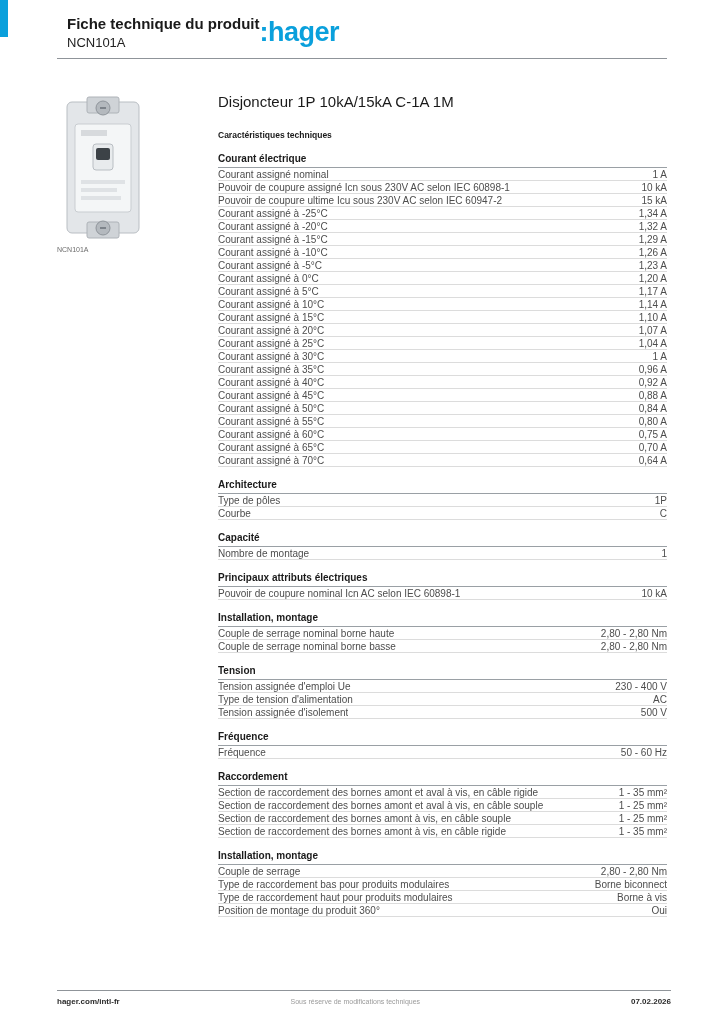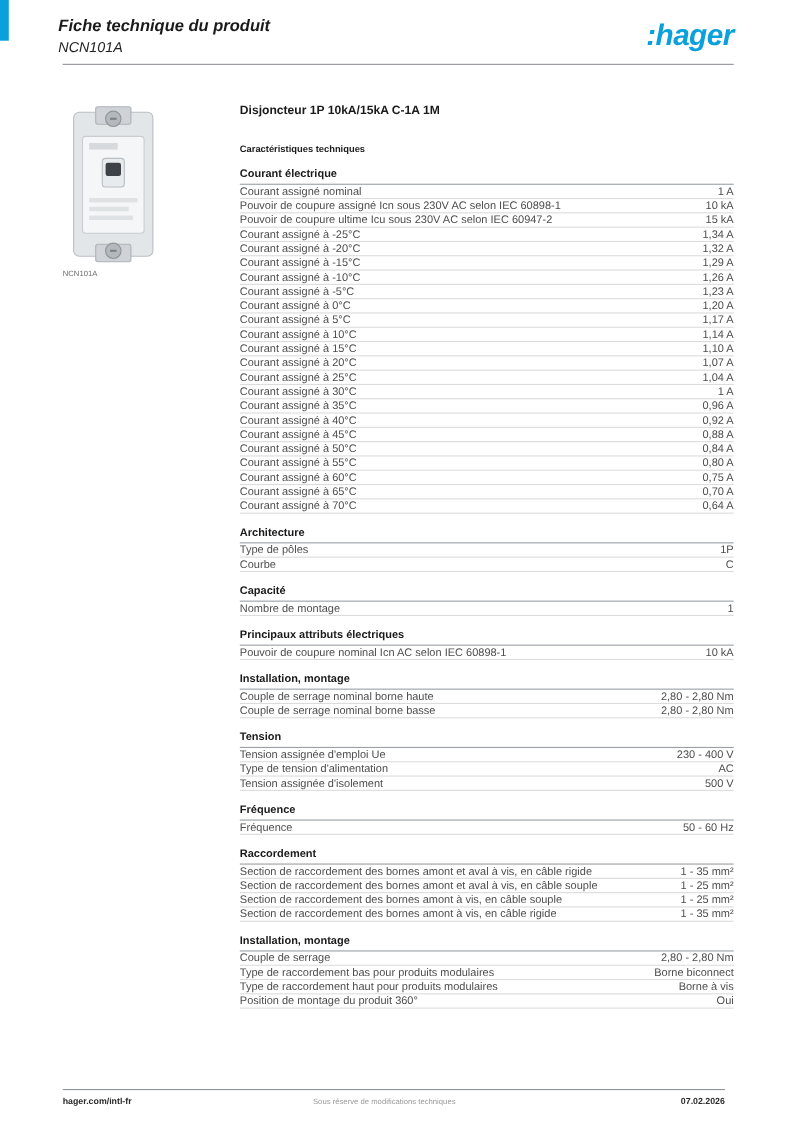--- a/index.html
+++ b/index.html
@@ -2,43 +2,43 @@
 <html><head>
 <meta charset="utf-8">
 <style>
   * { box-sizing: border-box; }
   html,body { margin:0; padding:0; background:#fff; }
   body { width:724px; height:1024px; font-family:"Liberation Sans","DejaVu Sans",sans-serif; color:#1a1a1a; overflow:hidden; }
   .page { position:relative; width:724px; height:1024px; background:#fff; }
 
   .accent-bar { position:absolute; left:0; top:0; width:8px; height:37px; background:#0aa0dc; }
 
-  .header { display:flex; justify-content:space-between; align-items:flex-start; padding:15px 57px 0 53px;font-style:italic; }
+  .header { display:flex; align-items:flex-start; padding:15px 57px 0 67px; }
   .header-title { font-size:15px; font-weight:bold; line-height:17px; }
   .header-sub { font-size:13px; line-height:15px; margin-top:3px; color:#222; }
   .logo { font-size:27px; font-weight:800; color:#0aa0dc; letter-spacing:-0.5px; line-height:30px; margin-top:2px; }
   .header-rule { margin:8px 57px 0 57px; border-top:1px solid #8f9499; }
 
   .content { display:flex; padding:37px 57px 0 57px; }
   .left-col { width:161px; flex:0 0 161px; }
   .product-image { width:92px; height:143px; }
   .image-caption { margin-top:7px; font-size:7px; color:#6b6b6b; }
 
   .main-col { flex:1; min-width:0; }
-  .product-title { margin:0; font-size:11px; font-weight:bold; line-height:11px; }
+  .product-title { margin:0; font-size:15px; font-weight:normal; line-height:11px; }
   .char-heading { margin:23px 0 0 0; font-size:8.5px; font-weight:bold; line-height:10px; }
 
   #sections section { margin-top:13px; }
   #sections section:first-child { margin-top:14px; }
   .sec-title { margin:0; font-size:10px; font-weight:bold; line-height:9px; padding-bottom:4px; border-bottom:1px solid #9aa0a5; }
   .row { display:flex; justify-content:space-between; align-items:center; height:13px; border-bottom:1px solid #dcdcdc; font-size:10px; color:#4d4d4d; }
   .row .lbl { white-space:nowrap; overflow:hidden; text-overflow:ellipsis; }
   .row .val { white-space:nowrap; margin-left:12px; text-align:right; }
 
-  .footer { position:absolute; left:57px; right:65px; bottom:18px; border-top:1px solid #8f9499; padding-top:6px; display:flex; align-items:baseline; }
+  .footer { position:absolute; left:57px; right:53px; bottom:18px; border-top:1px solid #8f9499; padding-top:6px; display:flex; align-items:baseline; }
   .footer .f-left { font-size:8px; font-weight:bold; color:#2b2b2b; white-space:nowrap; }
   .footer .f-center { flex:1; text-align:center; font-size:7px; color:#9a9a9a; }
   .footer .f-right { font-size:8px; font-weight:bold; color:#2b2b2b; white-space:nowrap;margin-left:40px; }
 </style>
 </head>
 <body>
 
 <div class="page">
 
   <div class="accent-bar"></div>

